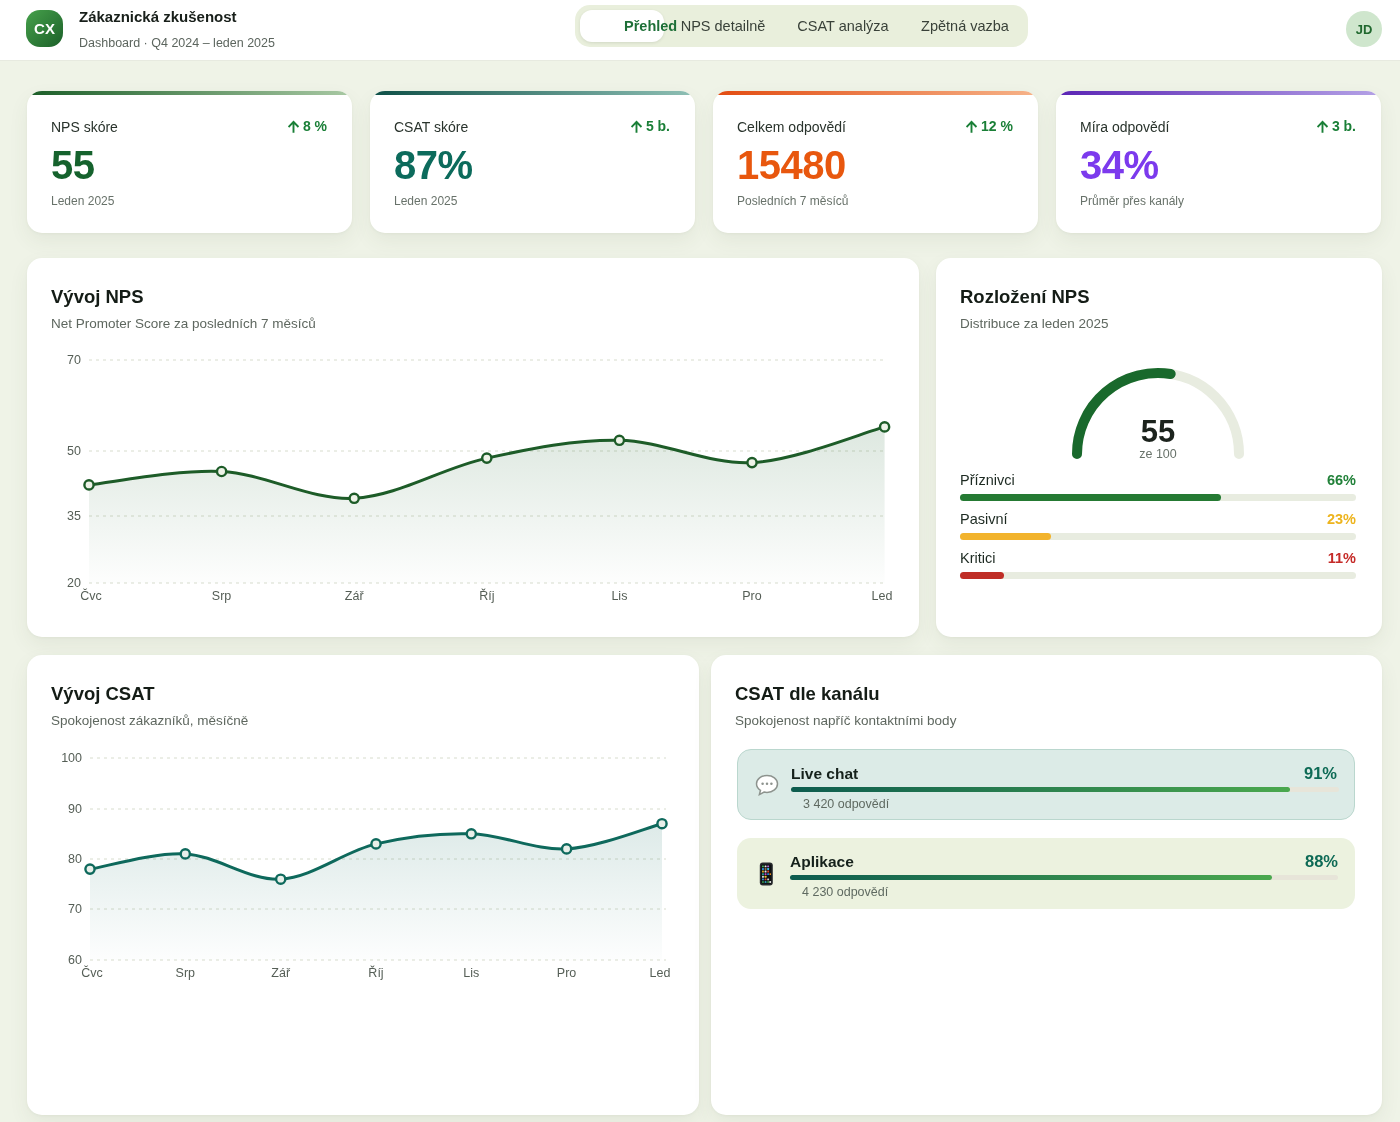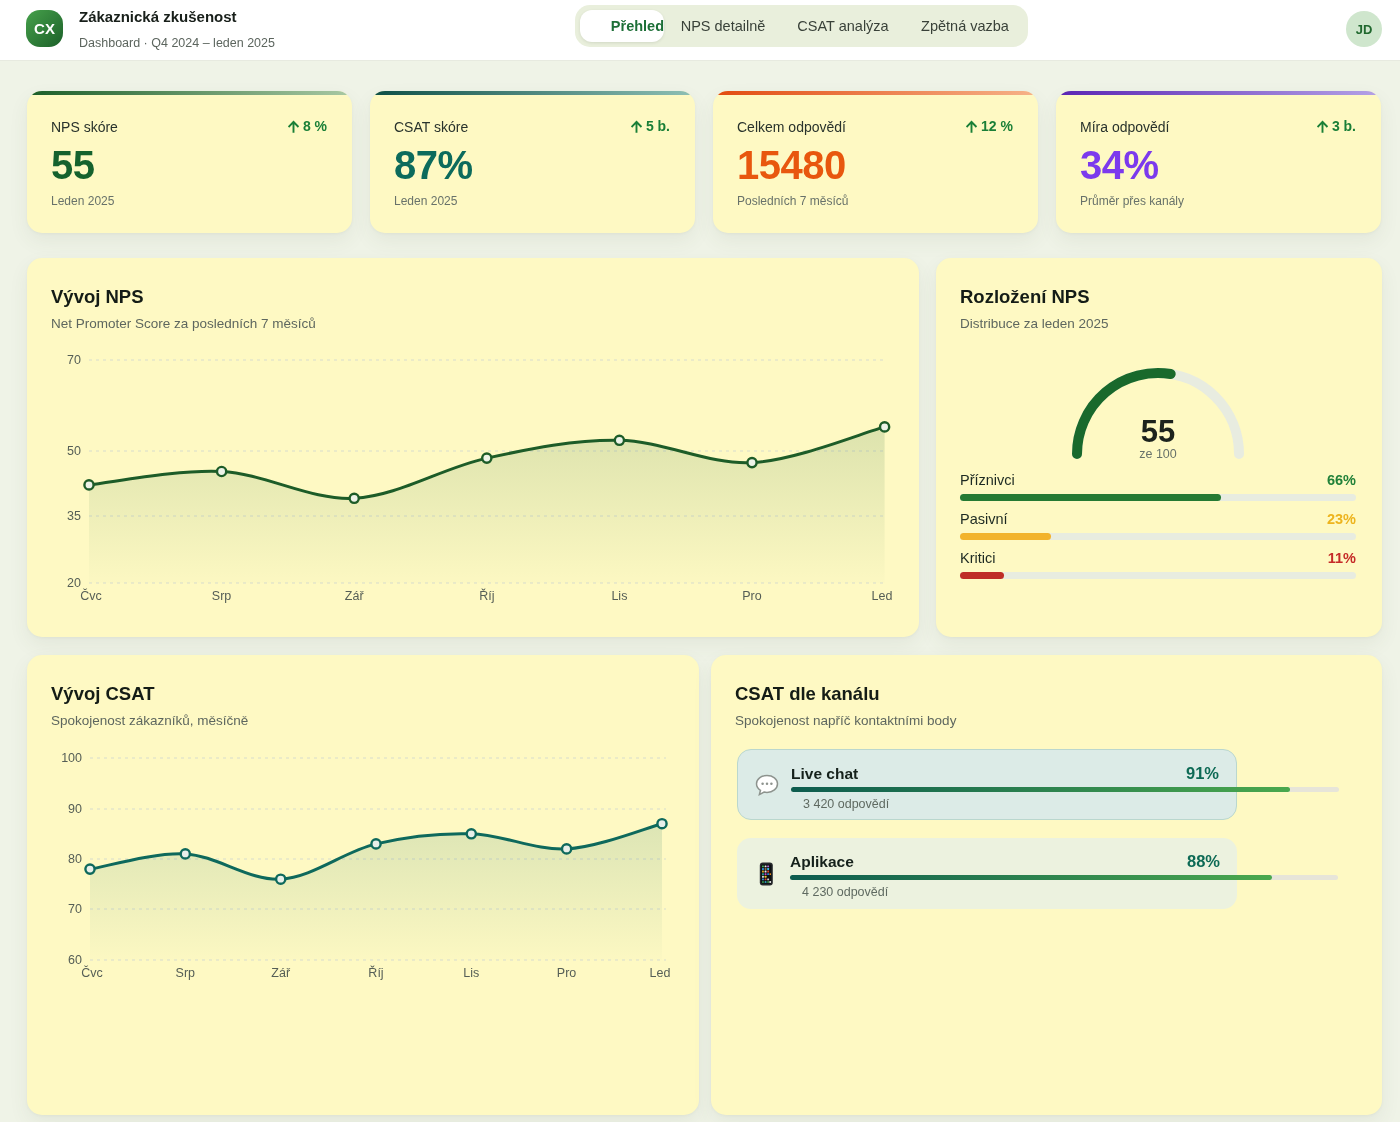--- a/index.html
+++ b/index.html
@@ -5,33 +5,33 @@
 <style>
 * { margin:0; padding:0; box-sizing:border-box; }
 html,body { width:1400px; height:1122px; overflow:hidden; }
 body { font-family:"Liberation Sans", sans-serif; background:#eff3e7; position:relative; }
 .header { position:absolute; left:0; top:0; width:1400px; height:61px; background:#ffffff; border-bottom:1px solid #e7eae0; }
 .logo { position:absolute; left:26px; top:10px; width:37px; height:37px; border-radius:14px; background:linear-gradient(135deg,#46a14b,#1c6029); color:#fff; font-weight:bold; font-size:15px; display:flex; align-items:center; justify-content:center; }
 .htitle { position:absolute; left:79px; top:8px; font-size:15px; font-weight:bold; color:#181f1a; }
 .hsub { position:absolute; left:79px; top:36px; font-size:12.5px; color:#5c655e; }
 .nav { position:absolute; left:575px; top:5px; width:453px; height:42px; background:#e9efdc; border-radius:15px; }
 .tab { position:absolute; top:10px; height:22px; line-height:22px; font-size:14.5px; color:#394139; white-space:nowrap; transform:translateX(-50%); }
-.tab.active { left:5px; top:5px; width:84px; height:32px; line-height:32px; text-align:right; background:#ffffff; border-radius:12px; color:#1d6f37; font-weight:bold; box-shadow:0 1px 3px rgba(50,60,40,.12); }
+.tab.active { left:5px; top:5px; width:84px; height:32px; line-height:32px; text-align:left; background:#ffffff; border-radius:12px; color:#1d6f37; font-weight:bold; box-shadow:0 1px 3px rgba(50,60,40,.12);padding-left:44px; }
 .avatar { position:absolute; left:1346px; top:11px; width:36px; height:36px; border-radius:50%; background:#cfe6cd; color:#20682e; font-weight:bold; font-size:13px; display:flex; align-items:center; justify-content:center; }
-.card { position:absolute; background:#fef9c3; border-radius:15px; box-shadow:0 8px 20px rgba(70,90,55,.07), 0 1px 3px rgba(70,90,55,.05);padding-left:45px; }
+.card { position:absolute; background:#ffffff; border-radius:15px; box-shadow:0 8px 20px rgba(70,90,55,.07), 0 1px 3px rgba(70,90,55,.05);padding-left:45px; }
 .kpi { top:91px; height:142px; width:325px; overflow:hidden; }
 .kpi .strip { position:absolute; left:0; top:0; width:100%; height:4px; }
 .kpi .lbl { position:absolute; left:24px; top:28px; font-size:14px; color:#29332c; }
 .kpi .trend { position:absolute; right:25px; top:27px; font-size:14px; font-weight:bold; color:#1a7f37; display:flex; align-items:center; }
 .kpi .big { position:absolute; left:24px; top:52px; font-size:40px; font-weight:bold; letter-spacing:-0.5px; }
 .kpi .cap { position:absolute; left:24px; top:103px; font-size:12px; color:#68726a; }
 .ctitle { position:absolute; left:24px; top:28px; font-size:18.5px; font-weight:bold; color:#141c16; }
 .csub { position:absolute; left:24px; top:58px; font-size:13.5px; color:#5e675f; }
 svg text { font-family:"Liberation Sans", sans-serif; }
-.chrow { position:absolute; left:26px; width:500px; height:71px; border-radius:14px; background:#ecf2df; }
+.chrow { position:absolute; left:26px; width:618px; height:71px; border-radius:14px; background:#ecf2df; }
 .chrow.hi { background:#dcebe7; border:1px solid #bad7ce; }
 .chicon { position:absolute; left:15px; top:50%; margin-top:-14px; width:28px; height:28px; }
 .chname { position:absolute; left:53px; top:15px; font-size:15.5px; font-weight:bold; color:#15211b; }
 .chpct { position:absolute; right:17px; top:14px; font-size:16.5px; font-weight:bold; color:#0d6a55; }
 .chbar { position:absolute; left:53px; top:37px; width:548px; height:5px; border-radius:2.5px; background:#e7e5d9; }
 .chbar i { display:block; height:5px; border-radius:2.5px; background:linear-gradient(90deg,#0d5c4f,#4aa84e); }
 .chsub { position:absolute; left:53px; top:47px; font-size:12.5px; color:#5f6a61;margin-left:12px; }
 </style>
 </head>
 <body>

